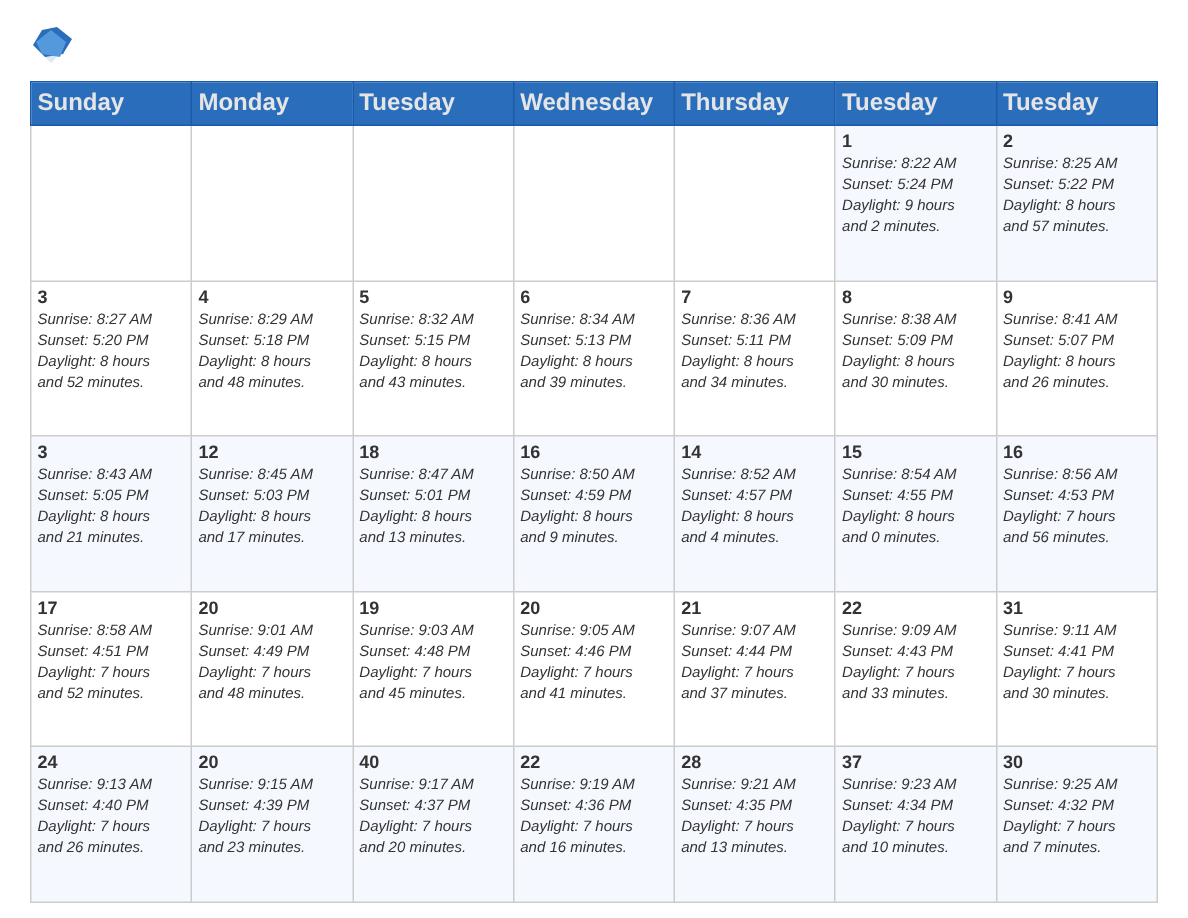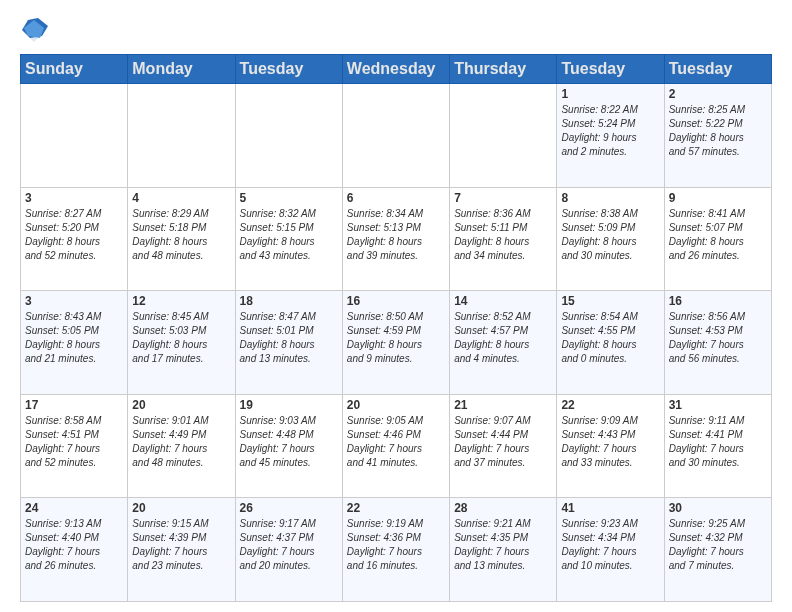--- a/index.html
+++ b/index.html
@@ -240,33 +240,33 @@
         <tr>
           <td>
             <span class="day-num">24</span>
             <div class="day-info">Sunrise: 9:13 AM<br>Sunset: 4:40 PM<br>Daylight: 7 hours<br>and 26 minutes.</div>
           </td>
           <td>
             <span class="day-num">20</span>
             <div class="day-info">Sunrise: 9:15 AM<br>Sunset: 4:39 PM<br>Daylight: 7 hours<br>and 23 minutes.</div>
           </td>
           <td>
-            <span class="day-num">26</span>
+            <span class="day-num">40</span>
             <div class="day-info">Sunrise: 9:17 AM<br>Sunset: 4:37 PM<br>Daylight: 7 hours<br>and 20 minutes.</div>
           </td>
           <td>
             <span class="day-num">22</span>
             <div class="day-info">Sunrise: 9:19 AM<br>Sunset: 4:36 PM<br>Daylight: 7 hours<br>and 16 minutes.</div>
           </td>
           <td>
             <span class="day-num">28</span>
             <div class="day-info">Sunrise: 9:21 AM<br>Sunset: 4:35 PM<br>Daylight: 7 hours<br>and 13 minutes.</div>
           </td>
           <td>
-            <span class="day-num">41</span>
+            <span class="day-num">37</span>
             <div class="day-info">Sunrise: 9:23 AM<br>Sunset: 4:34 PM<br>Daylight: 7 hours<br>and 10 minutes.</div>
           </td>
           <td>
             <span class="day-num">30</span>
             <div class="day-info">Sunrise: 9:25 AM<br>Sunset: 4:32 PM<br>Daylight: 7 hours<br>and 7 minutes.</div>
           </td>
         </tr>
       </tbody>
   </table>
 </div>

